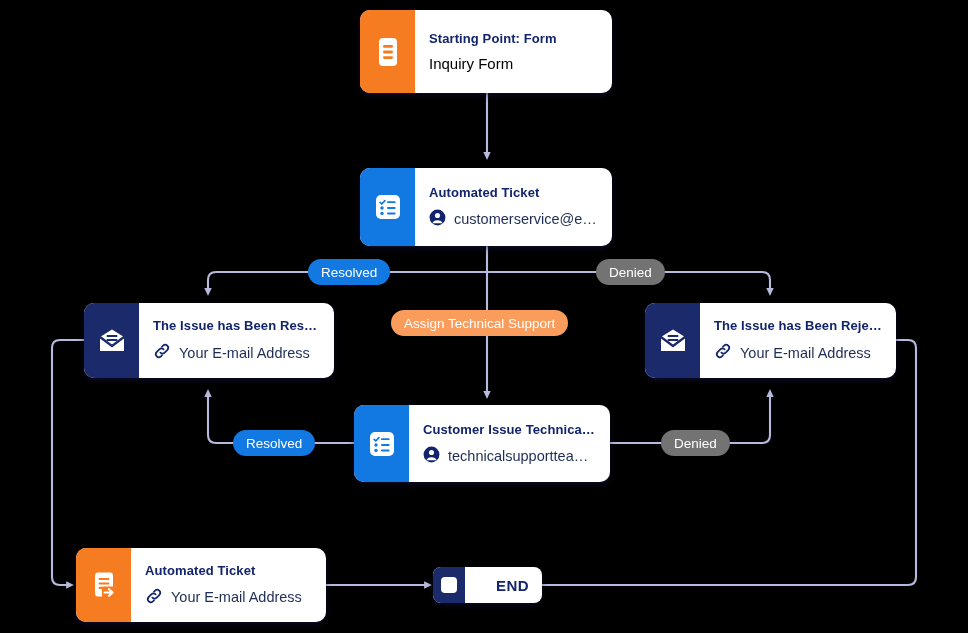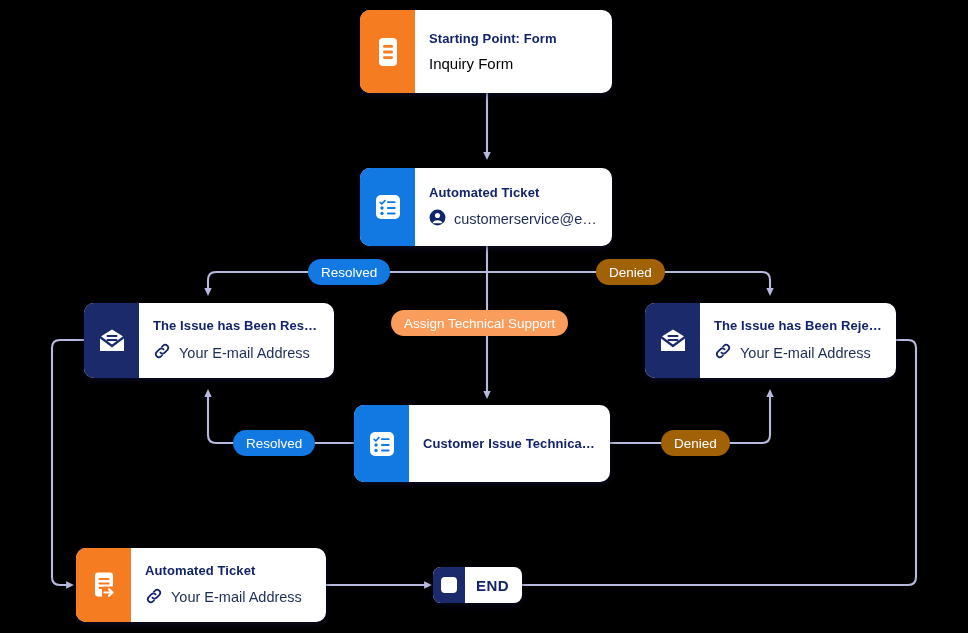--- a/index.html
+++ b/index.html
@@ -57,33 +57,34 @@
   .pill {
     position: absolute;
     display: flex; align-items: center; justify-content: center;
     height: 26px; padding: 4px 13px;
     border-radius: 13px;
     color: #ffffff; font-size: 13.5px;
     white-space: nowrap;
     z-index: 5;
   }
   .pill-blue   { background: #1279e3; }
-  .pill-red    { background: #a16207; }
+  .pill-red    { background: #737373; }
   .pill-orange { background: #fa9c5c; }
 
   
   .end-node {
     position: absolute;
     display: flex; align-items: stretch;
     height: 36px;
     border-radius: 8px;
     background: #ffffff;
     overflow: hidden;
     box-shadow: 0 3px 6px rgba(20,20,60,.45);
     z-index: 4;
+    gap: 20px;
   }
   .end-node .stop-pane {
     width: 32px; flex: 0 0 32px; background: #1b2a6b;
     display: flex; align-items: center; justify-content: center;
   }
   .end-node .stop-sq {
     width: 16px; height: 16px; border-radius: 4px; background: #ffffff;
   }
   .end-node .end-label {
     display: flex; align-items: center; padding: 0 13px 0 11px;
@@ -234,20 +235,30 @@
         <path d="M6.2,9.3 l1.6,1.7 l3.1,-3.3" stroke="#1279e3" stroke-width="1.7" fill="none" stroke-linecap="round" stroke-linejoin="round"></path>
         <rect x="13" y="8.2" width="8.6" height="1.9" rx=".95" fill="#1279e3"></rect>
         <circle cx="8" cy="15" r="1.7" fill="#1279e3"></circle>
         <rect x="13" y="14" width="8.6" height="1.9" rx=".95" fill="#1279e3"></rect>
         <circle cx="8" cy="20.4" r="1.7" fill="#1279e3"></circle>
         <rect x="13" y="19.5" width="8.6" height="1.9" rx=".95" fill="#1279e3"></rect>
       </svg>
     </div>
     <div class="body">
       <div class="title">Customer Issue Technical Tic...</div>
+      <div class="sub">
+        <span>
+          <svg width="17" height="17" viewBox="0 0 18 18">
+            <circle cx="9" cy="9" r="8.4" fill="#12246b"></circle>
+            <circle cx="9" cy="6.9" r="2.7" fill="#ffffff"></circle>
+            <path d="M3.6,15.2 a5.6,4.6 0 0 1 10.8,0 z" fill="#ffffff"></path>
+          </svg>
+        </span>
+        <span class="txt">technicalsupportteam...</span>
+      </div>
     </div>
   </div>
 
   <div class="pill pill-blue" style="left:233px; top:430px;">
     <span>Resolved</span>
   </div>
   <div class="pill pill-red" style="left:661px; top:430px;">
     <span>Denied</span>
   </div>
 

